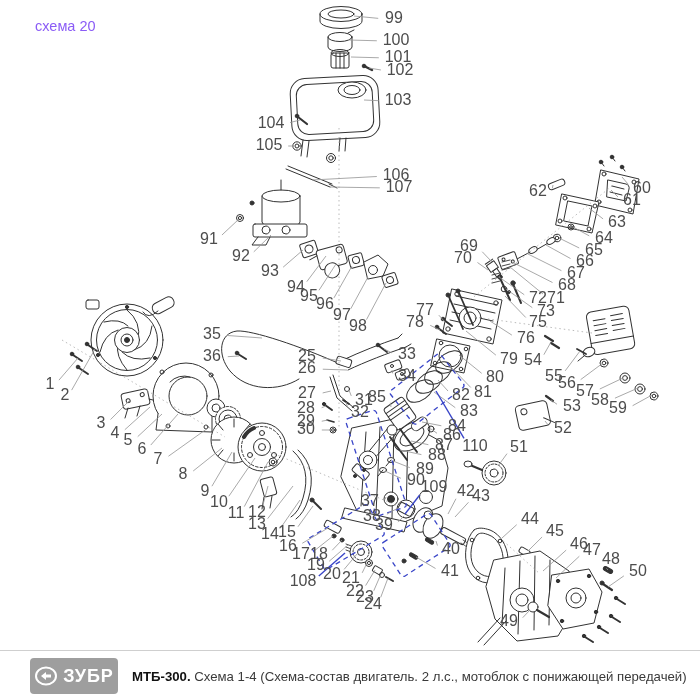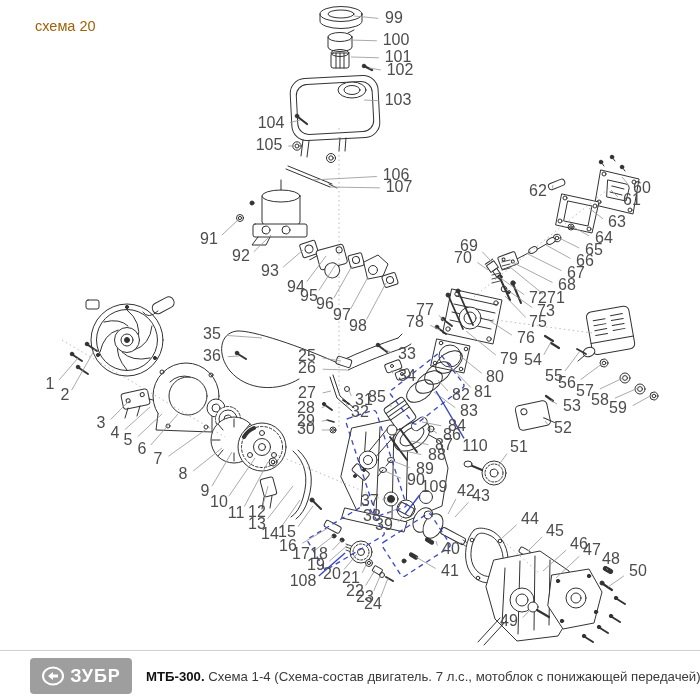--- a/index.html
+++ b/index.html
@@ -1,22 +1,22 @@
 <!DOCTYPE html>
 <html><head>
 <meta charset="utf-8">
 <style>
   html,body{margin:0;padding:0;background:#fff;}
   #page{position:relative;width:700px;height:700px;background:#ffffff;overflow:hidden;
         font-family:"Liberation Sans", sans-serif;}
-  #scheme-title{position:absolute;left:35px;top:18px;font-size:14.5px;color:#a16207;}
+  #scheme-title{position:absolute;left:35px;top:18px;font-size:14.5px;color:#8b5cf6;}
   #diagram-svg{position:absolute;left:0;top:0;}
   .footer{position:absolute;left:0;top:650px;width:700px;height:50px;border-top:1px solid #cfcfcf;
           display:flex;align-items:center;background:#fff;}
-  .logo{margin-left:30px;width:102px;height:36px;background:#9e9e9e;border-radius:4px;
+  .logo{margin-left:30px;width:88px;height:36px;background:#9e9e9e;border-radius:4px;
         display:flex;align-items:center;justify-content:center;gap:5px;flex:0 0 auto;}
   .logo-text{color:#fff;font-weight:bold;font-size:18px;letter-spacing:1px;}
   .footer-text{margin-left:14px;font-size:13.2px;color:#3a3a3a;white-space:nowrap;}
   .footer-text b{color:#111;font-weight:bold;}
 </style>
 </head>
 <body>
 
 <div id="page">
 
@@ -662,15 +662,15 @@
   </svg>
 
   <div class="footer">
     <div class="logo">
       <svg width="24" height="22" viewBox="0 0 24 22">
         <ellipse cx="12" cy="11" rx="10" ry="8.5" fill="none" stroke="#fff" stroke-width="2"></ellipse>
         <path d="M7 11 l5 -4 v2.5 h5 v3 h-5 v2.5 z" fill="#fff"></path>
       </svg>
       <span class="logo-text">ЗУБР</span>
     </div>
-    <div class="footer-text"><b>МТБ-300.</b><span> Схема 1-4 (Схема-состав двигатель. 7 л.с., мотоблок с понижающей передачей)</span></div>
+    <div class="footer-text"><b>МТБ-300.</b><span> Схема 1-4 (Схема-состав двигатель. 2 л.с., мотоблок с понижающей передачей)</span></div>
   </div>
 </div>
 
 </body></html>

